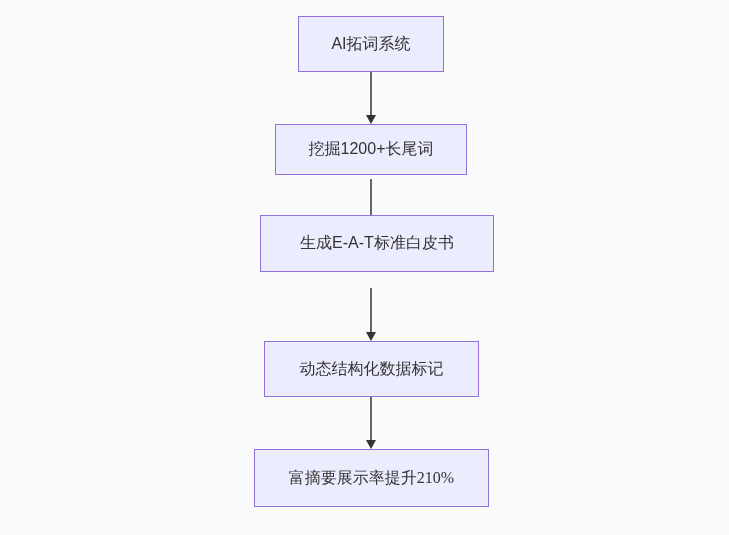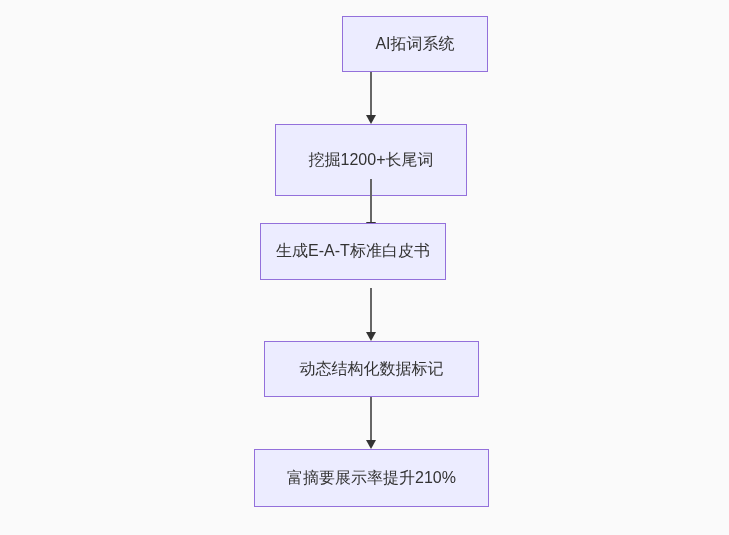--- a/index.html
+++ b/index.html
@@ -27,25 +27,25 @@
     background: var(--node-fill);
     border: 1px solid var(--node-border);
     color: var(--text);
     font-size: 16px;
     display: flex;
     align-items: center;
     justify-content: center;
     text-align: center;
     white-space: nowrap;
   }
-  .n1 { left: 298px; top: 16px;  width: 146px; height: 56px; margin-left: 44px; }
-  .n2 { left: 275px; top: 124px; width: 192px; height: 72px; }
-  .n3 { left: 260px; top: 223px; width: 186px; height: 57px; }
+  .n1 { left: 298px; top: 16px;  width: 146px; height: 56px; }
+  .n2 { left: 275px; top: 124px; width: 192px; height: 51px; }
+  .n3 { left: 260px; top: 215px; width: 234px; height: 57px; }
   .n4 { left: 264px; top: 341px; width: 215px; height: 56px; text-align: right; }
-  .n5 { left: 254px; top: 449px; width: 235px; height: 58px; }
+  .n5 { left: 254px; top: 449px; width: 235px; height: 58px; font-family: Liberation Serif, serif; }
 
   .arrow {
     position: absolute;
     left: 365px;           
     width: 11px;
     display: flex;
     flex-direction: column;
     align-items: center;
   }
   .a1 { top: 72px;  height: 52px; }

